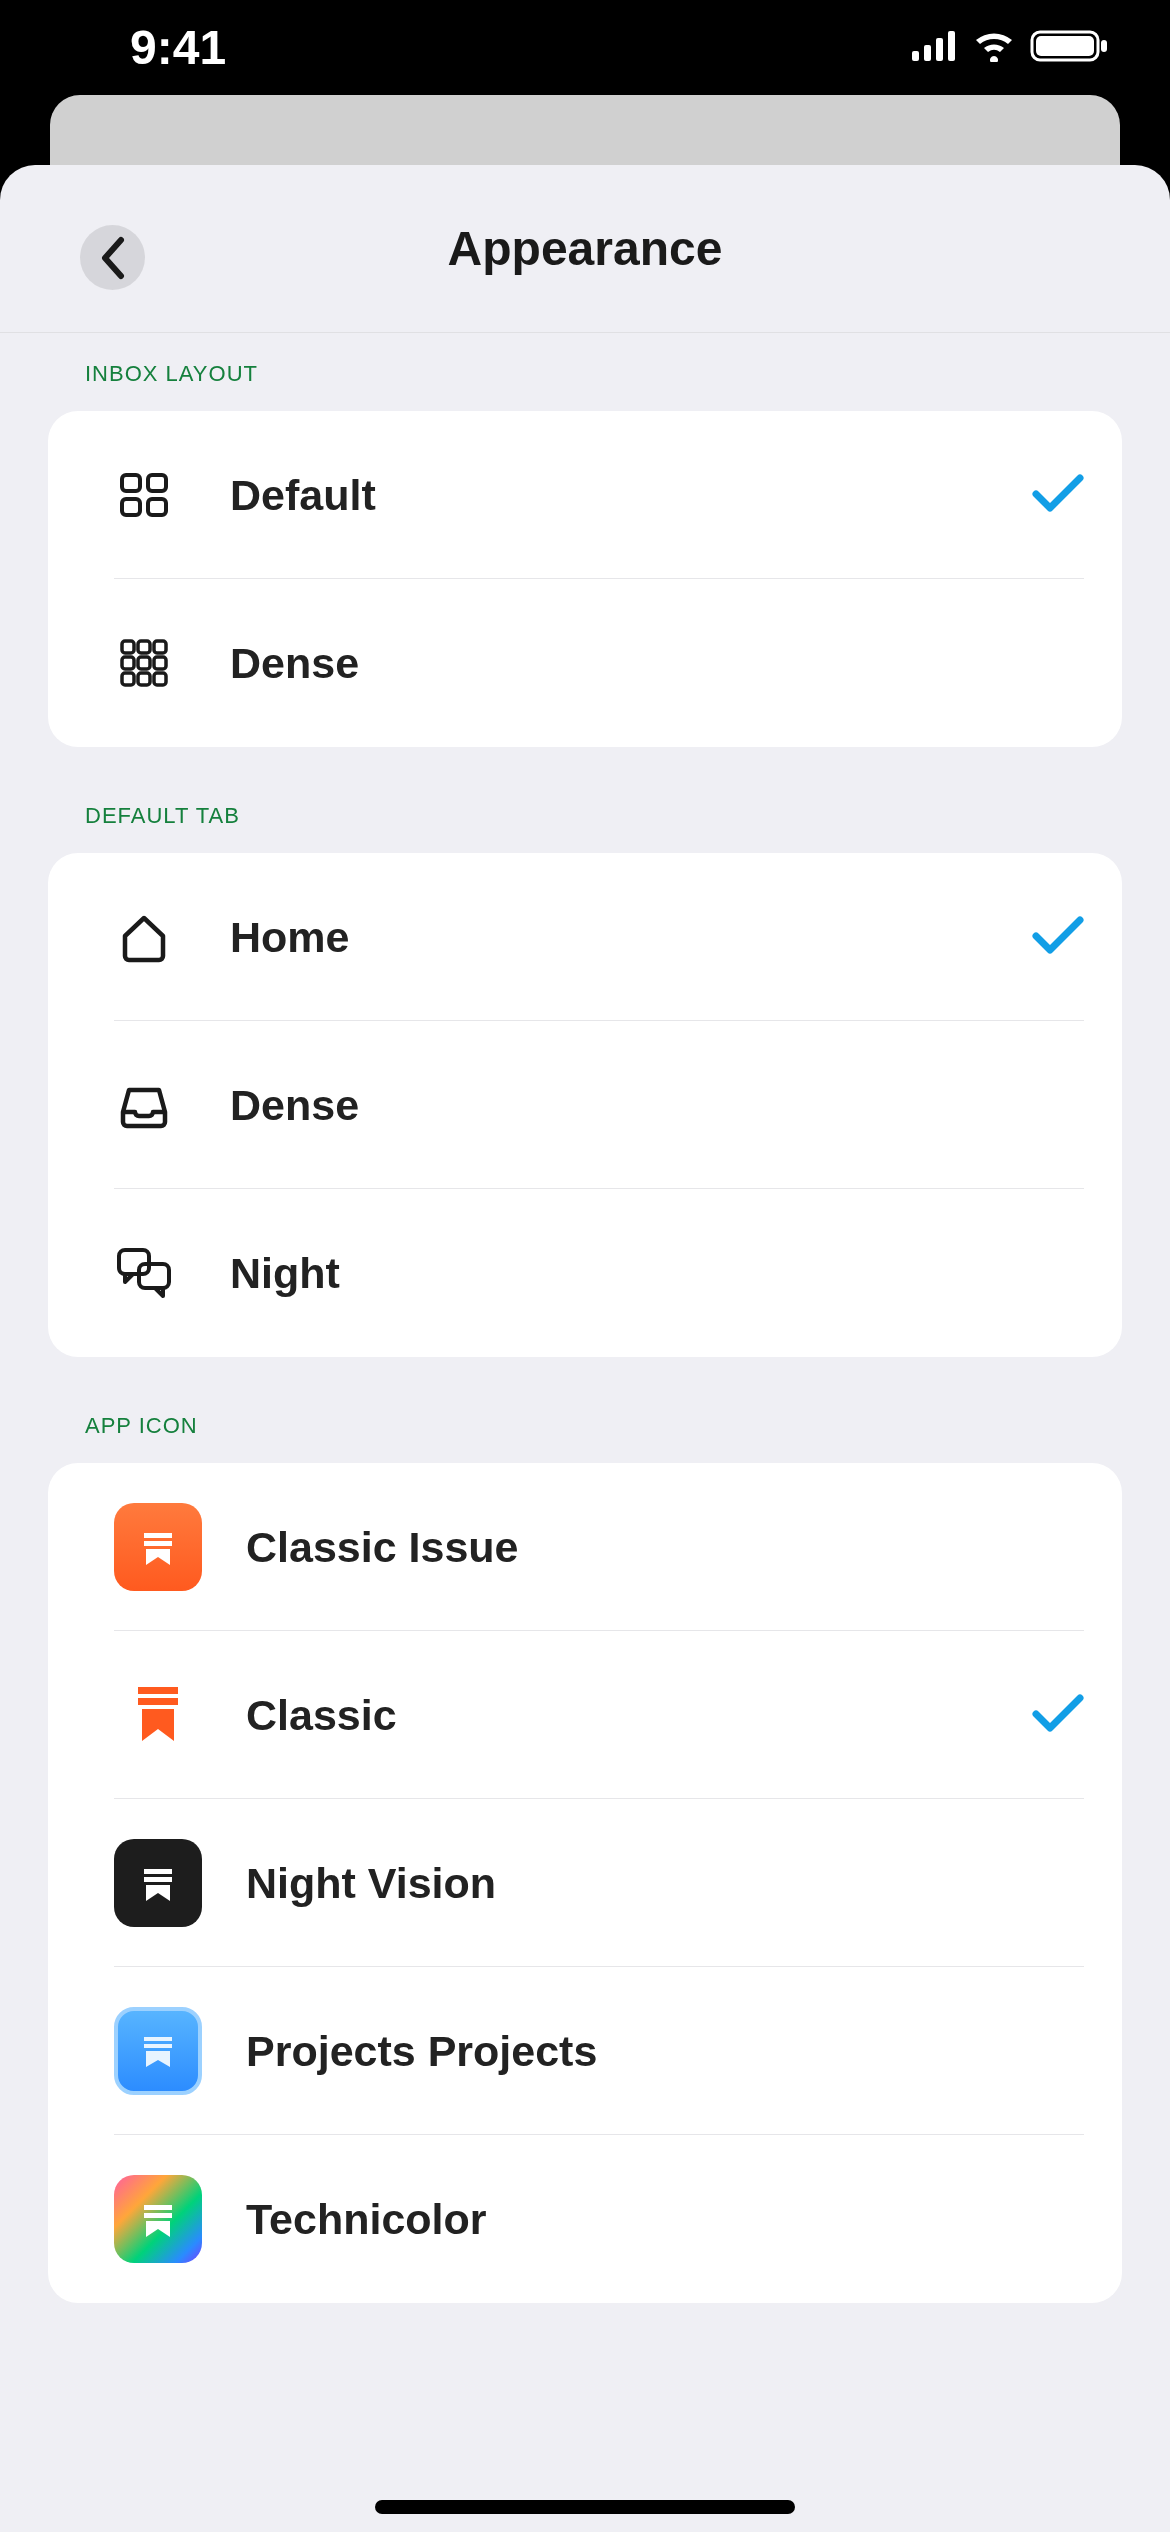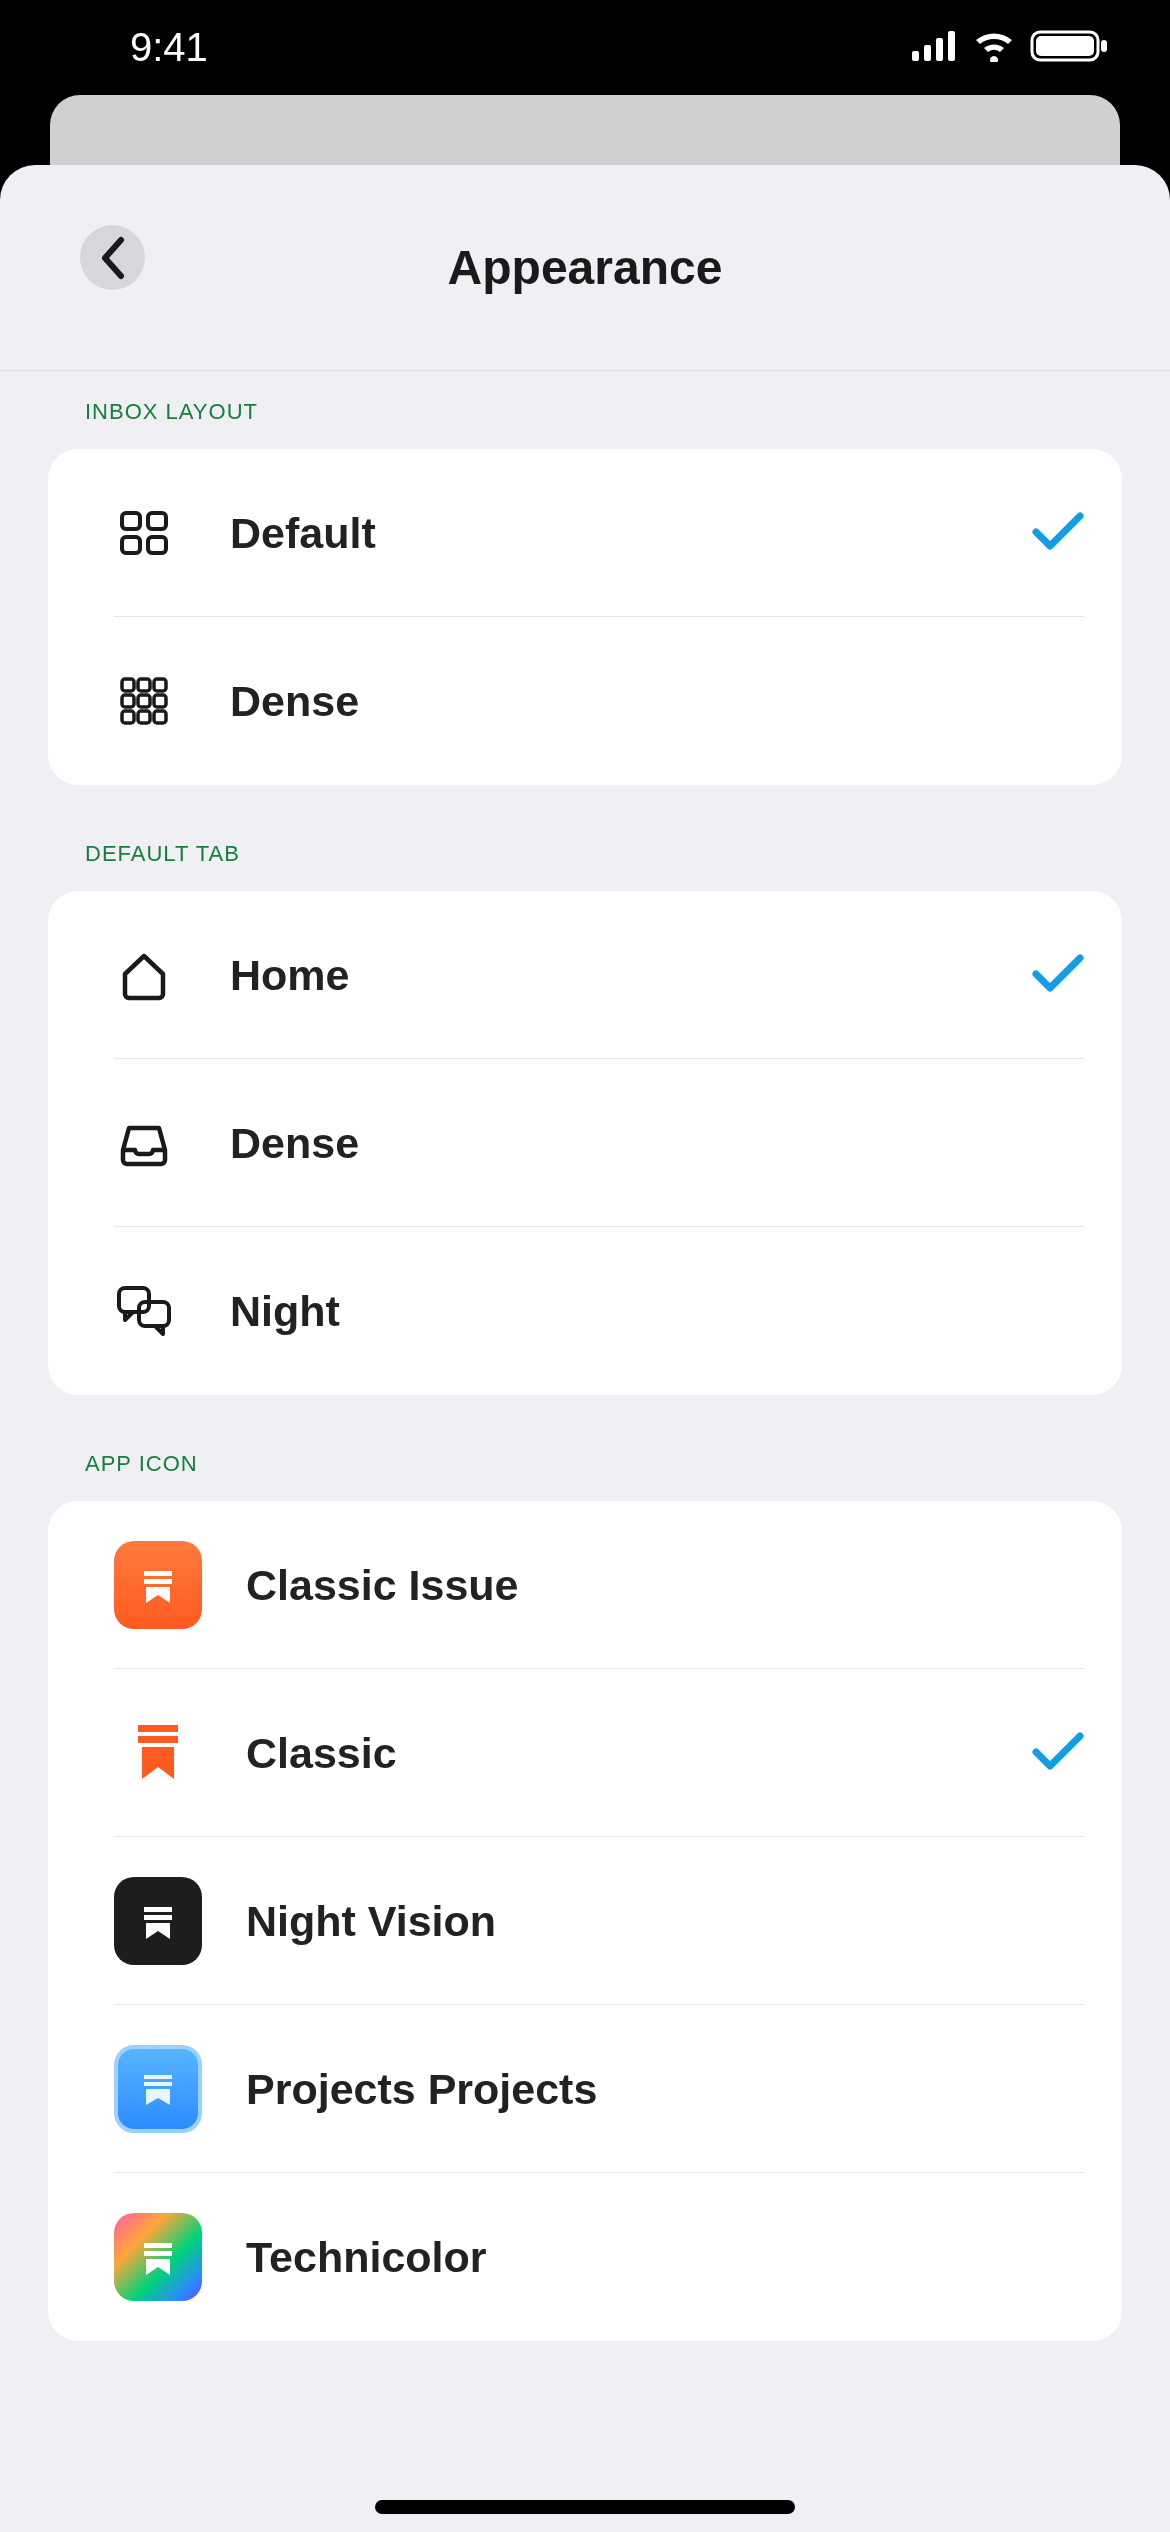--- a/index.html
+++ b/index.html
@@ -19,22 +19,22 @@
   .status-bar {
     height: 95px;
     background: #000;
     display: flex;
     align-items: center;
     justify-content: space-between;
     padding: 0 60px 0 130px;
     color: #fff;
   }
   .status-time {
-    font-size: 40px;
-    font-weight: 400;
+    font-size: 48px;
+    font-weight: 700;
   }
   .status-right {
     display: flex;
     align-items: center;
     gap: 14px;
   }
   .card-back {
     position: absolute;
     top: 95px;
     left: 50px;
@@ -47,21 +47,21 @@
     position: absolute;
     top: 165px;
     left: 0;
     right: 0;
     bottom: 0;
     background: #efeff4;
     border-radius: 35px 35px 0 0;
     overflow: hidden;
   }
   .nav {
-    height: 206px;
+    height: 168px;
     display: flex;
     align-items: center;
     justify-content: center;
     position: relative;
     border-bottom: 1px solid #e0e0e3;
   }
   .back-btn {
     position: absolute;
     left: 80px;
     top: 60px;

